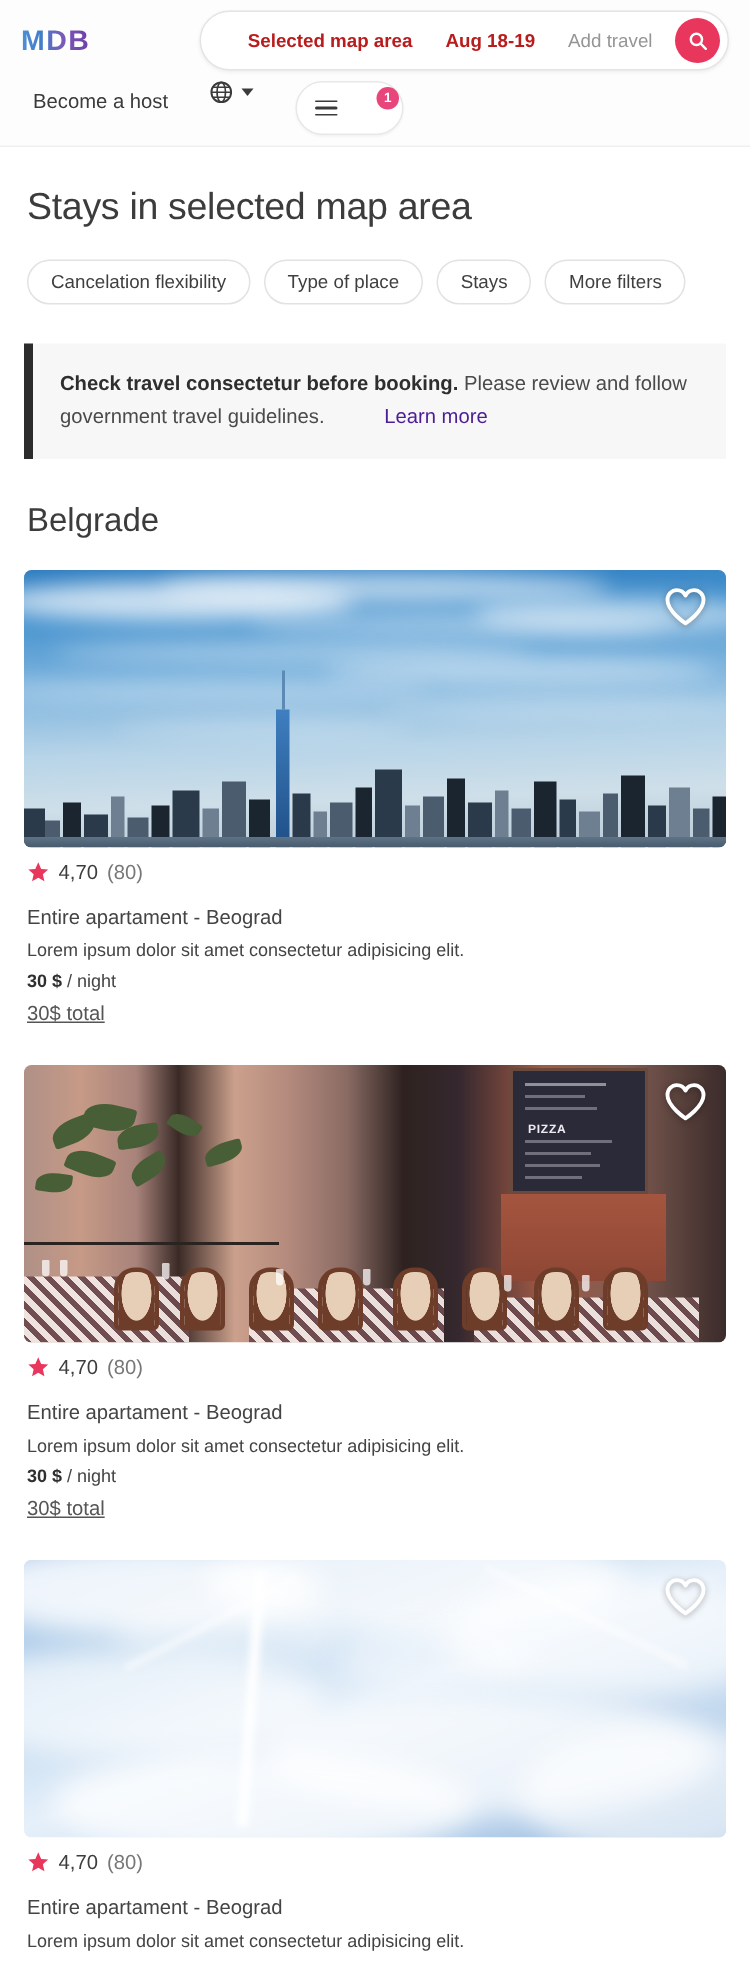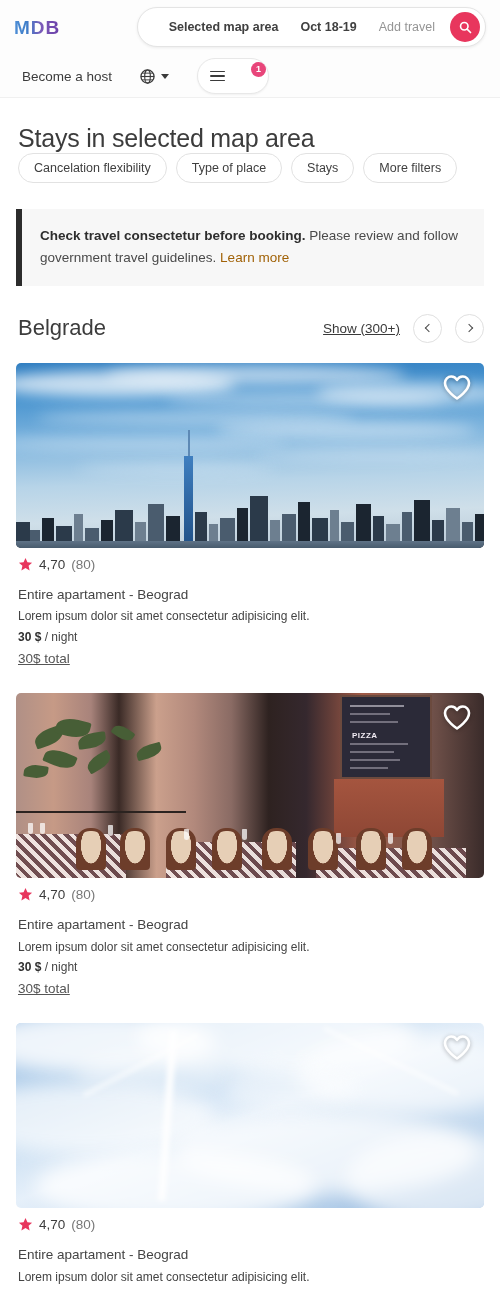--- a/index.html
+++ b/index.html
@@ -46,37 +46,37 @@
     border-radius: 24px;
     height: 40px;
     padding: 0 5px 0 20px;
     box-shadow: 0 1px 3px rgba(0,0,0,0.07);
   }
   .search-seg {
     font-size: 12.5px;
     padding: 0 11px;
     white-space: nowrap;
   }
-  .search-seg.strong { font-weight: bold; color: #404040; }
+  .search-seg.strong { font-weight: bold; color: #b91c1c; }
   .search-seg.muted { color: #959595; }
   .search-btn {
     width: 30px; height: 30px;
     border-radius: 50%;
     background: #e8365d;
     display: flex; align-items: center; justify-content: center;
     margin-left: 4px;
     border: none;
     cursor: pointer;
     flex: 0 0 auto;
   }
   .search-btn svg { display: block; }
 
   .header-row-2 {
     display: flex;
-    align-items: center;
+    align-items: flex-start;
     height: 44px;
     padding: 0 14px;
   }
   .become-host {
     font-size: 13.5px;
     color: #3b3b3b;
     padding: 6px 8px;
     cursor: pointer;
   }
   .globe-drop {
@@ -137,20 +137,21 @@
     font-size: 25px;
     font-weight: normal;
     color: #3c3c3c;
     margin: 26px 0 0 2px;
     letter-spacing: -0.2px;
   }
 
   .filters {
     display: flex;
     gap: 9px;
+    margin-top: 20px;
     padding-left: 2px;
   }
   .filter-pill {
     border: 1px solid #e2e2e2;
     border-radius: 18px;
     padding: 7px 15px;
     font-size: 12.5px;
     color: #3f3f3f;
     background: #fff;
     white-space: nowrap;
@@ -160,21 +161,21 @@
   .alert {
     margin-top: 26px;
     background: #f7f7f7;
     border-left: 6px solid #2c2c2c;
     padding: 16px 16px 16px 18px;
     font-size: 13.5px;
     line-height: 1.65;
     color: #4a4a4a;
   }
   .alert b { color: #2e2e2e; font-weight: bold; }
-  .alert a { color: #a16207; text-decoration: none; }
+  .alert a { color: #4c1d95; text-decoration: none; margin-left: 36px; }
 
   .section-head {
     display: flex;
     align-items: center;
     margin-top: 28px;
     padding-left: 2px;
   }
   .section-title {
     font-size: 22px;
     color: #3c3c3c;
@@ -360,21 +361,21 @@
 </head>
 <body>
 
 <div class="header">
 
   <div class="header-row-1">
     <div class="logo">MDB</div>
 
     <div class="search-pill">
       <span class="search-seg strong">Selected map area</span>
-      <span class="search-seg strong">Oct 18-19</span>
+      <span class="search-seg strong">Aug 18-19</span>
       <span class="search-seg muted">Add travel</span>
       <button class="search-btn">
         <svg width="13" height="13" viewBox="0 0 16 16">
           <circle cx="6.5" cy="6.5" r="4.6" fill="none" stroke="#fff" stroke-width="2"></circle>
           <line x1="10" y1="10" x2="14.2" y2="14.2" stroke="#fff" stroke-width="2" stroke-linecap="round"></line>
         </svg>
       </button>
     </div>
   </div>
 
@@ -416,29 +417,20 @@
     <div class="filter-pill">Stays</div>
     <div class="filter-pill">More filters</div>
   </div>
 
   <div class="alert">
     <b>Check travel consectetur before booking.</b><span> Please review and follow government travel guidelines. </span><a href="#">Learn more</a>
   </div>
 
   <div class="section-head">
     <div class="section-title">Belgrade</div>
-    <div class="section-actions">
-      <span class="show-link">Show (300+)</span>
-      <span class="nav-btn">
-        <span class="chev left"></span>
-      </span>
-      <span class="nav-btn">
-        <span class="chev right"></span>
-      </span>
-    </div>
   </div>
 
   <div class="cards">
 
     <div class="card">
       <div class="card-media">
         <div class="img-skyline">
           <div class="cloud" style="left:-20px;top:8px;width:240px;height:26px;"></div>
           <div class="cloud" style="left:90px;top:2px;width:300px;height:20px;opacity:.85;"></div>
           <div class="cloud" style="left:150px;top:28px;width:280px;height:16px;opacity:.6;"></div>

